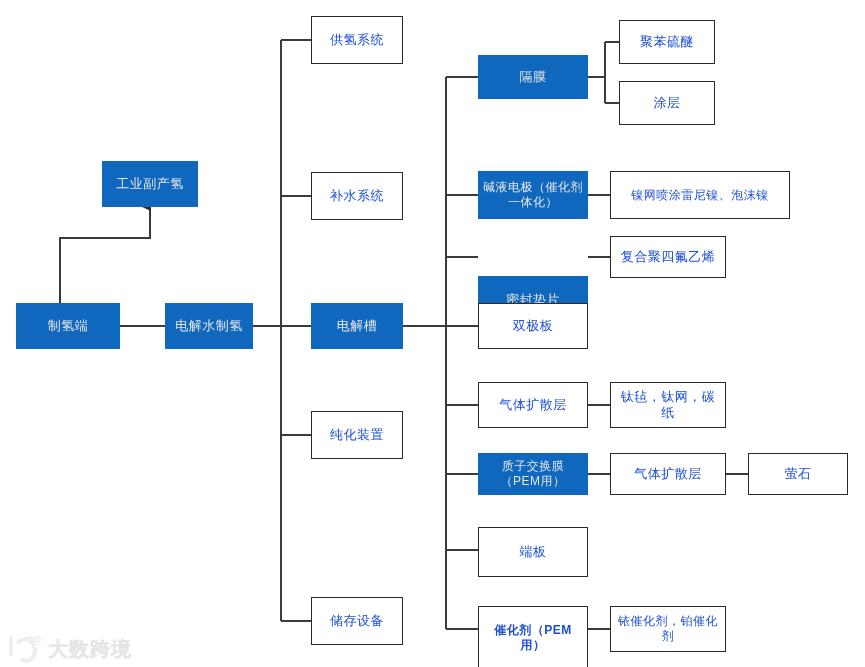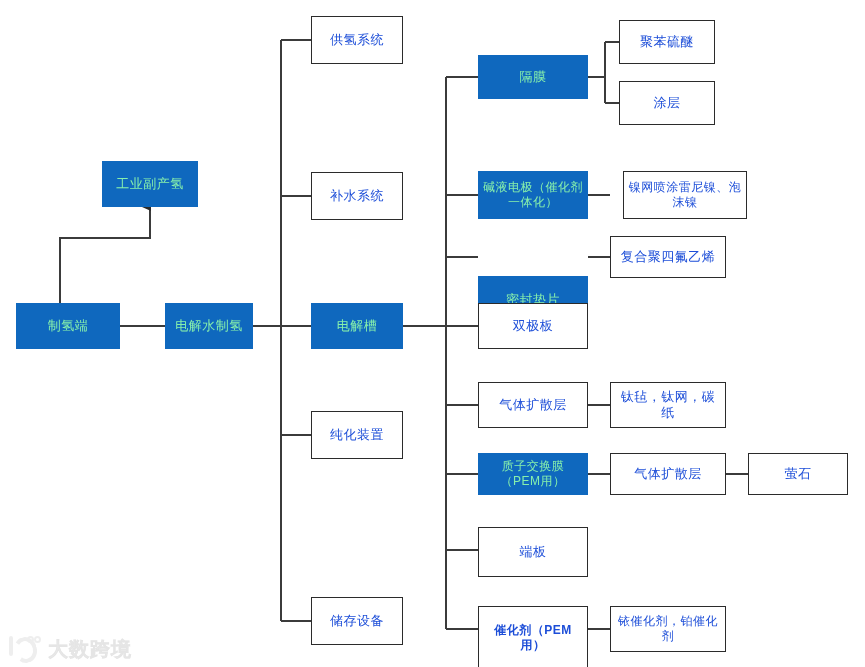--- a/index.html
+++ b/index.html
@@ -38,21 +38,21 @@
   }
   .node.plain {
     background: #ffffff;
     border: 1.6px solid #2b2b2b;
     color: #1d4ed8;
     font-size: 13px;
   }
   .node.blue {
     background: #0f68be;
     border: 1px solid #0f68be;
-    color: #86efac;
+    color: #e5e5e5;
     font-size: 13px;
   }
   .node span {
     display: block;
     width: 100%;
   }
   #watermark {
     position: absolute;
     left: 8px;
     top: 628px;
@@ -226,21 +226,21 @@
   </div>
 
   <div class="node plain" style="left:619px; top:20px; width:96px; height:44px;">
     <span>聚苯硫醚</span>
   </div>
 
   <div class="node plain" style="left:619px; top:81px; width:96px; height:44px;">
     <span>涂层</span>
   </div>
 
-  <div class="node plain" style="left:610px; top:171px; width:124px; height:48px; font-size:12px;margin-left:13px;">
+  <div class="node plain" style="left:610px; top:171px; width:180px; height:48px; font-size:12px;">
     <span>镍网喷涂雷尼镍、泡沫镍</span>
   </div>
 
   <div class="node plain" style="left:610px; top:236px; width:116px; height:42px;">
     <span>复合聚四氟乙烯</span>
   </div>
 
   <div class="node plain" style="left:610px; top:382px; width:116px; height:46px;">
     <span>钛毡，钛网，碳纸</span>
   </div>

